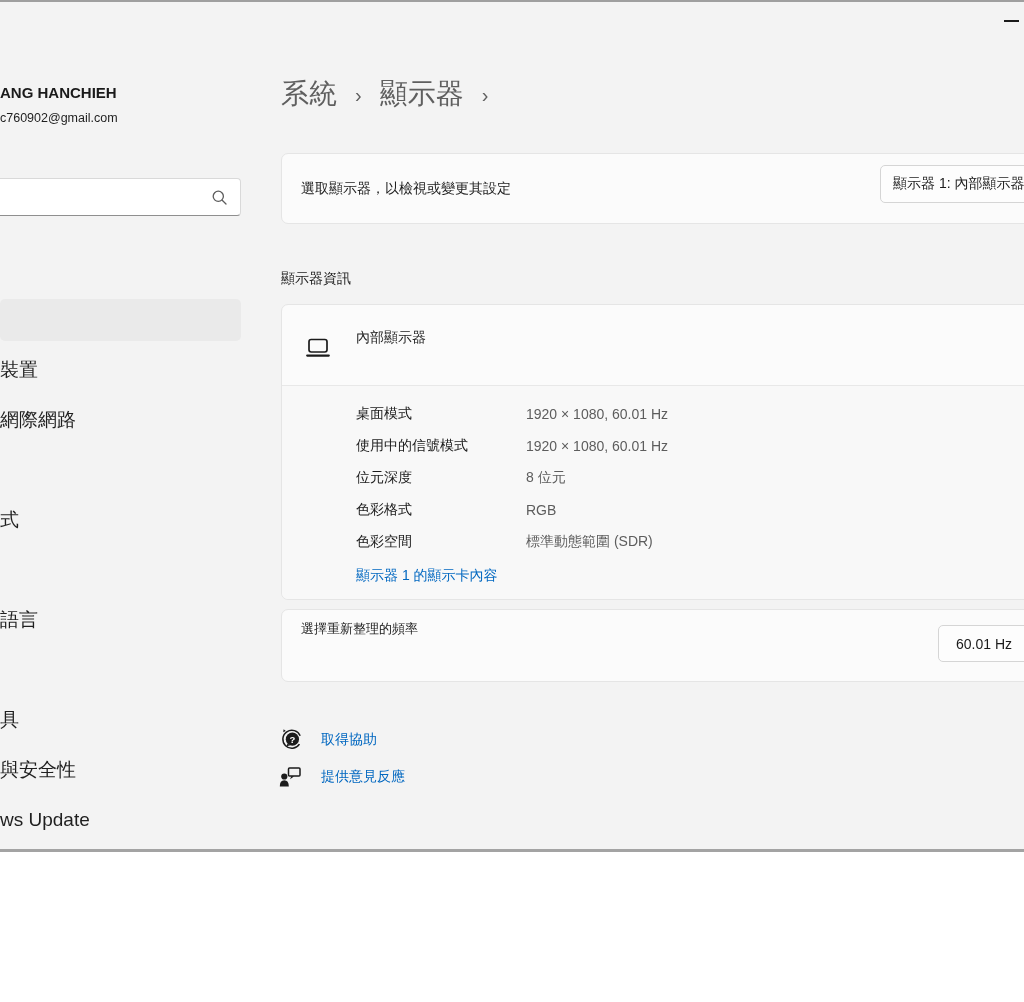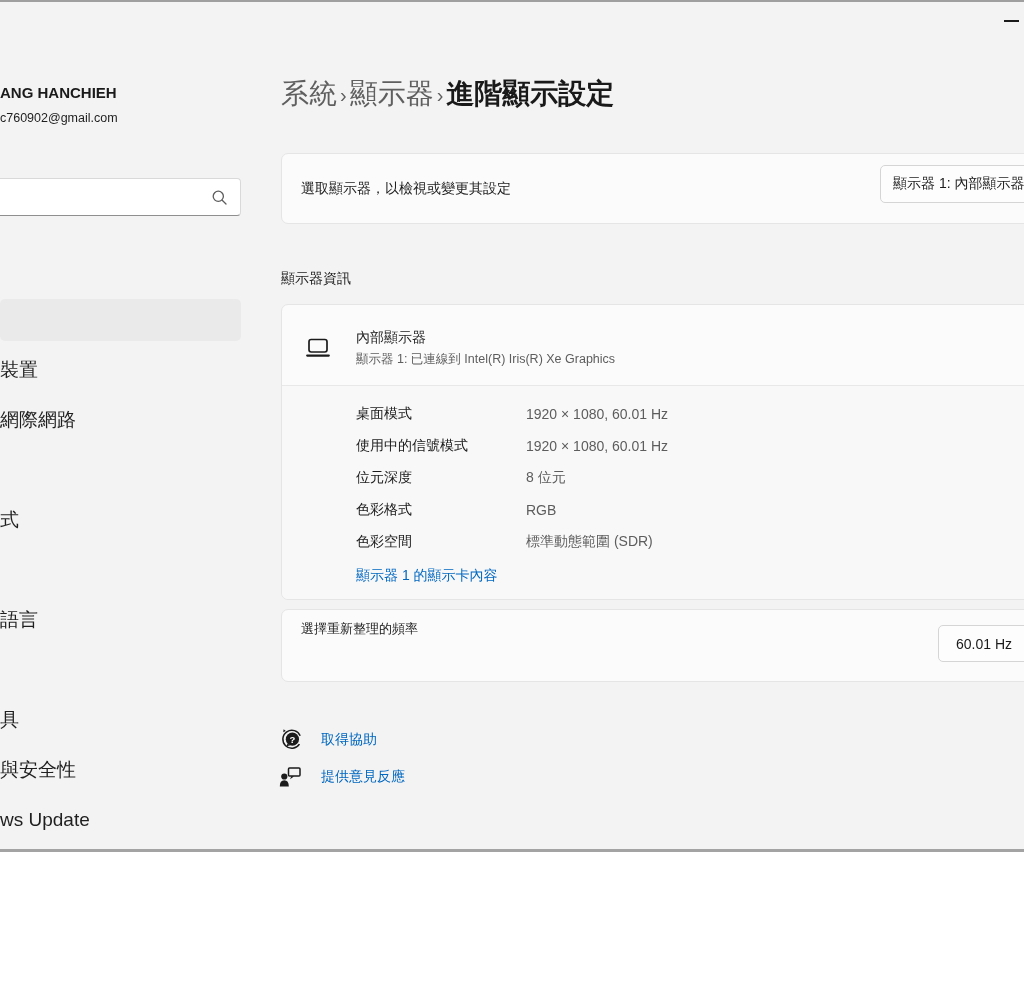--- a/index.html
+++ b/index.html
@@ -19,21 +19,21 @@
   .sb-search { position:absolute; left:-40px; top:178px; width:281px; height:38px; background:#ffffff;
                border:1px solid #d9d9d9; border-bottom-color:#8f8f8f; border-radius:4px; }
   .sb-search input { position:absolute; left:45px; top:0; width:190px; height:36px; border:none; outline:none; background:transparent; font-size:14px; }
   .sb-search .mag { position:absolute; right:13px; top:11px; }
 
   .sb-item { position:absolute; left:0; width:241px; height:42px; line-height:42px; font-size:19px; color:#1f1f1f;
              white-space:nowrap; cursor:pointer; }
   .sb-item.selected { background:#eaeaea; border-radius:5px; }
 
   
-  .breadcrumb { position:absolute; left:281px; top:72px; height:44px; display:flex; align-items:center; gap:3px; white-space:nowrap; }
+  .breadcrumb { position:absolute; left:281px; top:72px; height:44px; display:flex; align-items:center; gap:18px; white-space:nowrap; }
   .crumb { font-size:28px; color:#5f5f5f; cursor:pointer; }
   .crumb.current { color:#191919; font-weight:600; cursor:default; }
   .crumb-sep { font-size:20px; color:#5f5f5f; padding-top:2px; }
 
   .card { position:absolute; left:281px; width:820px; background:#fbfbfb; border:1px solid #e5e5e5; border-radius:7px; }
   .card-select { top:153px; height:71px; display:flex; align-items:center; padding-left:19px; font-size:14px; color:#1b1b1b; }
 
   .dropdown { position:absolute; background:#fdfdfd; border:1px solid #d5d5d5; border-radius:5px;
               display:flex; align-items:center; font-size:14px; color:#1b1b1b; white-space:nowrap; cursor:pointer; }
   .dd-display { left:880px; top:165px; width:210px; height:38px; padding-left:12px; }
@@ -100,40 +100,38 @@
     <div class="sb-item" style="top:799px"><span>ws Update</span></div>
   </div>
 
   <div>
 
     <div class="breadcrumb">
       <span class="crumb">系統</span>
       <span class="crumb-sep">›</span>
       <span class="crumb">顯示器</span>
       <span class="crumb-sep">›</span>
-      <span class="crumb current">進階顯示設定</span>
     </div>
 
     <div class="card card-select">
       <span>選取顯示器，以檢視或變更其設定</span>
     </div>
     <div class="dropdown dd-display">
       <span>顯示器 1: 內部顯示器</span>
     </div>
 
     <div class="section-title">顯示器資訊</div>
 
     <div class="card card-displayinfo">
       <div class="di-header">
         <svg class="di-icon" width="24" height="21" viewBox="0 0 24 21">
           <rect x="3" y="2.5" width="18" height="12.5" rx="2.2" fill="none" stroke="#1b1b1b" stroke-width="1.7"></rect>
           <line x1="1.2" y1="18.6" x2="22.8" y2="18.6" stroke="#1b1b1b" stroke-width="2.2" stroke-linecap="round"></line>
         </svg>
         <div class="di-title">內部顯示器</div>
-        <div class="di-sub">顯示器 1: 已連線到 Intel(R) Iris(R) Xe Graphics</div>
       </div>
       <div class="di-details">
         <div class="di-row">
           <span class="lbl">桌面模式</span>
           <span class="val">1920 × 1080, 60.01 Hz</span>
         </div>
         <div class="di-row">
           <span class="lbl">使用中的信號模式</span>
           <span class="val">1920 × 1080, 60.01 Hz</span>
         </div>

